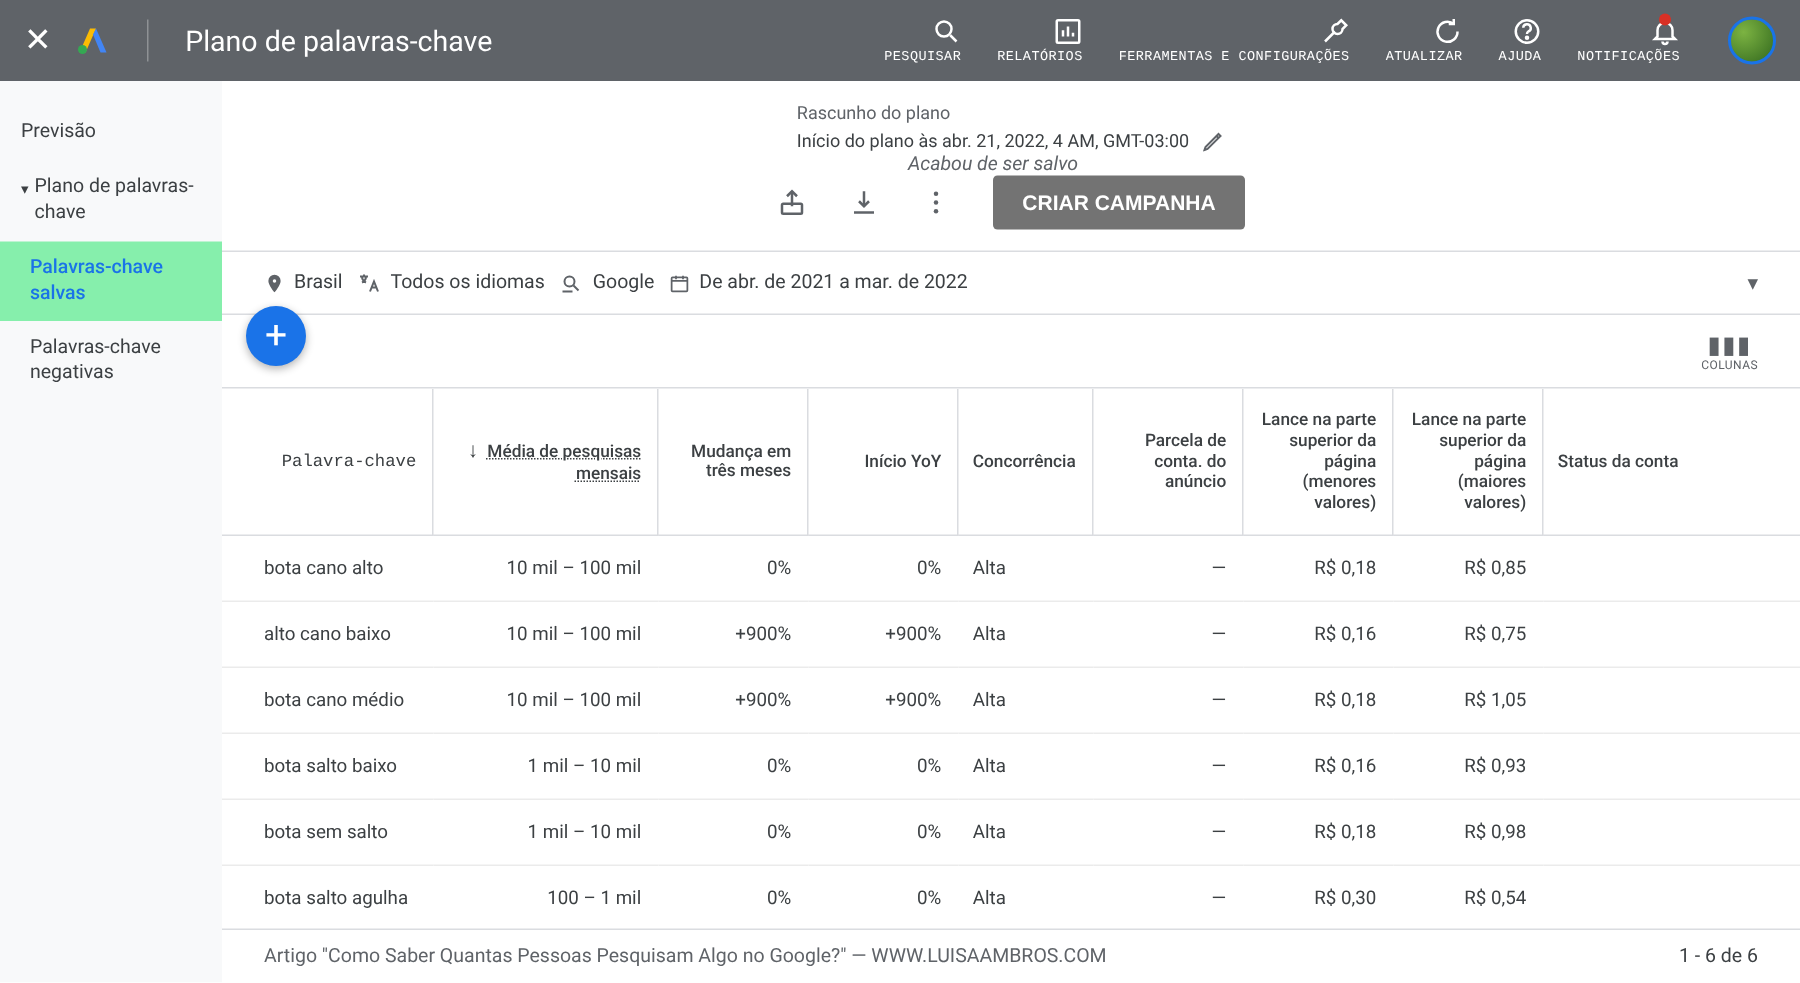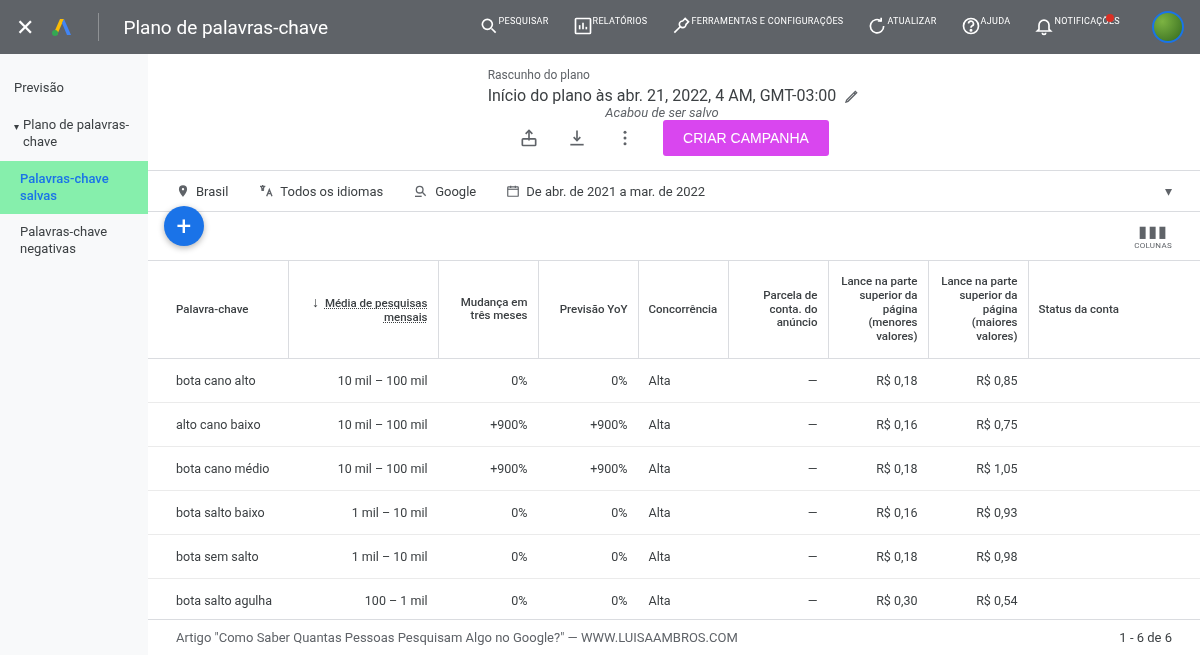--- a/index.html
+++ b/index.html
@@ -5,58 +5,58 @@
 * { box-sizing: border-box; margin: 0; padding: 0; }
 body { font-family: Roboto, Arial, sans-serif; background: #fff; color: #3c4043; overflow: hidden; width: 1200px; height: 655px; }
 
 .header { background: #5f6368; height: 54px; display: flex; align-items: center; padding: 0 16px; color: #fff; }
 .header-left { display: flex; align-items: center; gap: 16px; }
 .close-x { font-size: 22px; cursor: pointer; }
 .logo-a { width: 24px; height: 24px; }
 .header-divider { width: 1px; height: 28px; background: rgba(255,255,255,0.3); margin: 0 8px; }
 .header-title { font-size: 19px; font-weight: 400; }
 .header-right { margin-left: auto; display: flex; align-items: center; gap: 24px; }
-.header-tool { display: flex; flex-direction: row; align-items: flex-start; font-size: 9px; cursor: pointer; position: relative; }
+.header-tool { display: flex; flex-direction: column; align-items: flex-end; font-size: 9px; cursor: pointer; position: relative; font-family: Liberation Mono, monospace; }
 .header-tool .icon { font-size: 20px; margin-bottom: 2px; }
 .header-tool .label { text-transform: uppercase; letter-spacing: 0.3px; text-align: center; line-height: 10px; }
 .notif-dot { position: absolute; top: -2px; right: 6px; width: 8px; height: 8px; background: #d93025; border-radius: 50%; }
 .avatar { width: 32px; height: 32px; border-radius: 50%; background: radial-gradient(circle at 30% 30%, #7cb342, #33691e); border: 2px solid #1a73e8; margin-left: 8px; }
 
 .body-wrap { display: flex; height: calc(655px - 54px); }
 .sidebar { width: 148px; background: #f8f9fa; padding-top: 16px; font-size: 13px; color: #3c4043; }
 .sidebar-item { padding: 10px 14px; cursor: pointer; line-height: 1.3; }
 .sidebar-item.expandable { display: flex; align-items: flex-start; gap: 4px; }
 .sidebar-item.expandable::before { content: "▾"; font-size: 10px; margin-top: 3px; }
 .sidebar-sub { padding: 10px 14px 10px 20px; cursor: pointer; line-height: 1.3; }
 .sidebar-sub.active { background: #86efac; color: #1a73e8; font-weight: 500; }
 
 .main { flex: 1; display: flex; flex-direction: column; background: #fff; }
 .plan-header { padding: 14px 28px 14px 28px; display: flex; align-items: center; border-bottom: 1px solid #dadce0; flex-direction: column; }
 .plan-header-left { flex: 1; }
 .plan-sub { font-size: 12px; color: #5f6368; margin-bottom: 4px; }
-.plan-title { font-size: 16px; color: #3c4043; display: flex; align-items: center; gap: 8px; }
+.plan-title { font-size: 12px; color: #3c4043; display: flex; align-items: center; gap: 8px; }
 .plan-saved { font-size: 13px; font-style: italic; color: #5f6368; margin-right: 24px; }
 .plan-actions { display: flex; align-items: center; gap: 28px; }
 .plan-action-icon { font-size: 20px; color: #5f6368; cursor: pointer; }
-.btn-primary { background: #d946ef; color: #fff; border: none; padding: 10px 20px; font-size: 14px; font-weight: 400; cursor: pointer; border-radius: 3px; }
-
-.filter-bar { padding: 12px 28px; display: flex; align-items: center; gap: 30px; border-bottom: 1px solid #dadce0; font-size: 13px; color: #3c4043; }
+.btn-primary { background: #737373; color: #fff; border: none; padding: 10px 20px; font-size: 14px; font-weight: 700; cursor: pointer; border-radius: 3px; }
+
+.filter-bar { padding: 12px 28px; display: flex; align-items: center; gap: 10px; border-bottom: 1px solid #dadce0; font-size: 13px; color: #3c4043; }
 .filter-item { display: flex; align-items: center; gap: 6px; cursor: pointer; }
 .filter-icon { font-size: 15px; color: #5f6368; }
 .filter-dropdown { margin-left: auto; color: #5f6368; font-size: 14px; cursor: pointer; }
 
 .toolbar-row { padding: 10px 28px; display: flex; align-items: center; border-bottom: 1px solid #dadce0; position: relative; }
 .fab { width: 40px; height: 40px; border-radius: 50%; background: #1a73e8; color: #fff; display: flex; align-items: center; justify-content: center; font-size: 26px; cursor: pointer; position: absolute; left: 16px; top: -6px; box-shadow: 0 2px 6px rgba(0,0,0,0.3); }
 .columns-btn { margin-left: auto; display: flex; flex-direction: column; align-items: center; font-size: 8px; color: #5f6368; cursor: pointer; letter-spacing: 0.3px; }
 .columns-btn .bars { font-size: 16px; letter-spacing: 1px; }
 
 .table-scroll { flex: 1; overflow: auto; }
 table { width: 100%; border-collapse: collapse; font-size: 12.5px; }
 thead th { text-align: right; padding: 14px 10px; font-weight: 500; color: #3c4043; border-bottom: 1px solid #dadce0; font-size: 11.5px; line-height: 1.2; vertical-align: middle; border-right: 1px solid #dadce0; }
-thead th:first-child { text-align: left; padding-left: 28px; }
+thead th:first-child { text-align: right; padding-left: 28px; font-family: Liberation Mono, monospace; }
 thead th:last-child { border-right: none; padding-right: 14px; text-align: left; }
 thead th.left { text-align: left; }
 thead th .sort-arrow { font-size: 14px; margin-right: 6px; }
 tbody td { padding: 14px 10px; border-bottom: 1px solid #ebebeb; text-align: right; color: #3c4043; border-right: 1px solid transparent; }
 tbody td:first-child { text-align: left; padding-left: 28px; }
 tbody td:last-child { padding-right: 28px; text-align: left; }
 tbody td.left { text-align: left; }
 
 .footer-row { display: flex; align-items: center; padding: 10px 28px; font-size: 13px; color: #5f6368; border-top: 1px solid #dadce0; }
 .footer-caption { flex: 1; }
@@ -246,21 +246,21 @@
       </div>
     </div>
 
     <div class="table-scroll">
       <table>
         <thead>
           <tr>
             <th style="width:140px">Palavra-chave</th>
             <th style="width:150px"><span class="sort-arrow">↓</span><span style="text-decoration:underline dotted">Média de pesquisas mensais</span></th>
             <th style="width:100px">Mudança em três meses</th>
-            <th style="width:100px">Previsão YoY</th>
+            <th style="width:100px">Início YoY</th>
             <th class="left" style="width:90px">Concorrência</th>
             <th style="width:100px">Parcela de conta. do anúncio</th>
             <th style="width:100px">Lance na parte superior da página (menores valores)</th>
             <th style="width:100px">Lance na parte superior da página (maiores valores)</th>
             <th>Status da conta</th>
           </tr>
         </thead>
         <tbody id="table-body">
             <tr>
               <td>bota cano alto</td>

